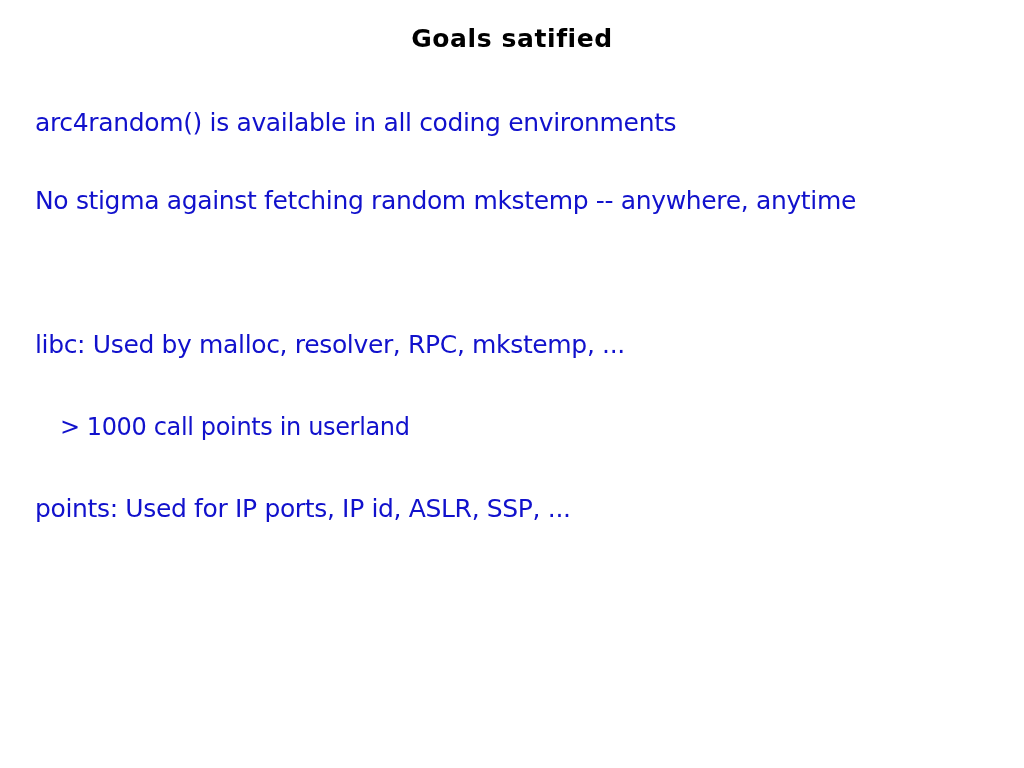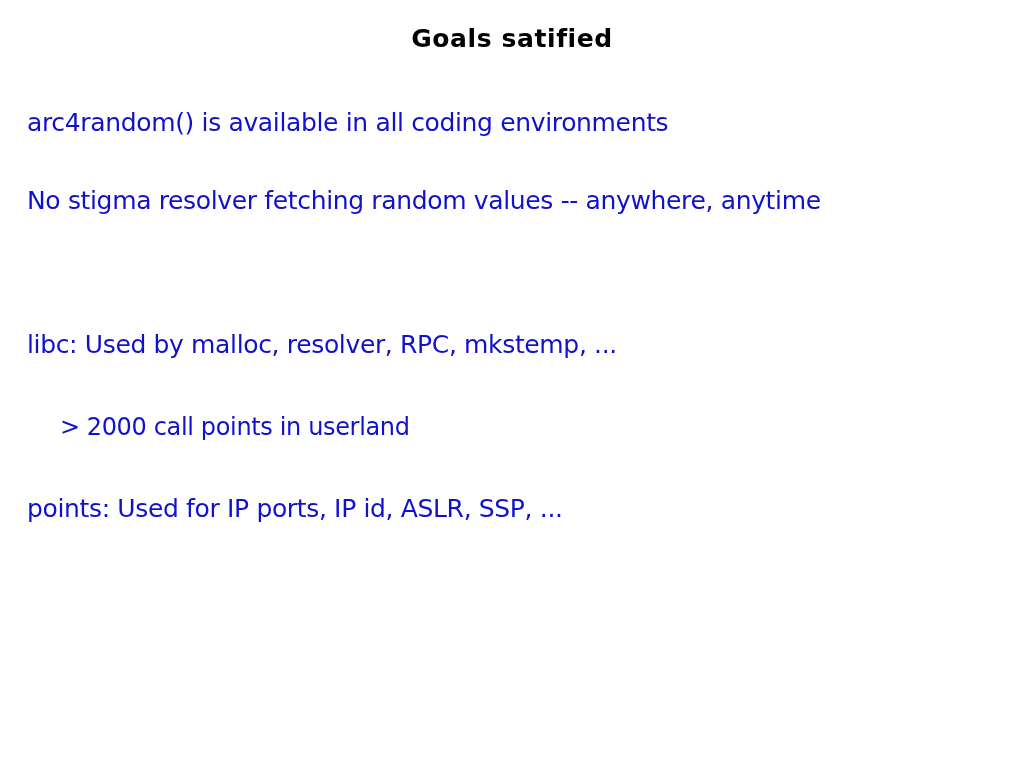--- a/index.html
+++ b/index.html
@@ -46,20 +46,21 @@
     width: 970px;
   }
 
   .line {
     color: #1111cc;
     font-family: "DejaVu Sans", sans-serif;
     font-size: 25px;
     line-height: 30px;
     letter-spacing: -0.35px;
     white-space: nowrap;
+    margin-left: 8px;
   }
 
   
   .gap-sm { height: 48px; }
   .gap-md { height: 66px; }
   .gap-lg { height: 52px; }
 
   .sub {
     margin-left: 33px;
     font-size: 24px;
@@ -75,31 +76,31 @@
 <div class="slide">
 
   <div class="slide-title">Goals satified</div>
 
   <div class="body-block">
 
     <div class="line">arc4random() is available in all coding environments</div>
 
     <div class="gap-sm"></div>
 
-    <div class="line">No stigma resolver fetching random values -- anywhere, anytime</div>
+    <div class="line">No stigma against fetching random mkstemp -- anywhere, anytime</div>
 
     <div class="gap-md"></div>
     <div class="gap-sm"></div>
 
     <div class="line">libc: Used by malloc, resolver, RPC, mkstemp, ...</div>
 
     <div class="gap-lg"></div>
 
     <div class="line sub">
-      <span class="marker">&gt;</span><span>2000 call points in userland</span>
+      <span class="marker">&gt;</span><span>1000 call points in userland</span>
     </div>
 
     <div class="gap-lg"></div>
 
     <div class="line">points: Used for IP ports, IP id, ASLR, SSP, ...</div>
 
     <div class="gap-lg"></div>
 
 
   </div>

